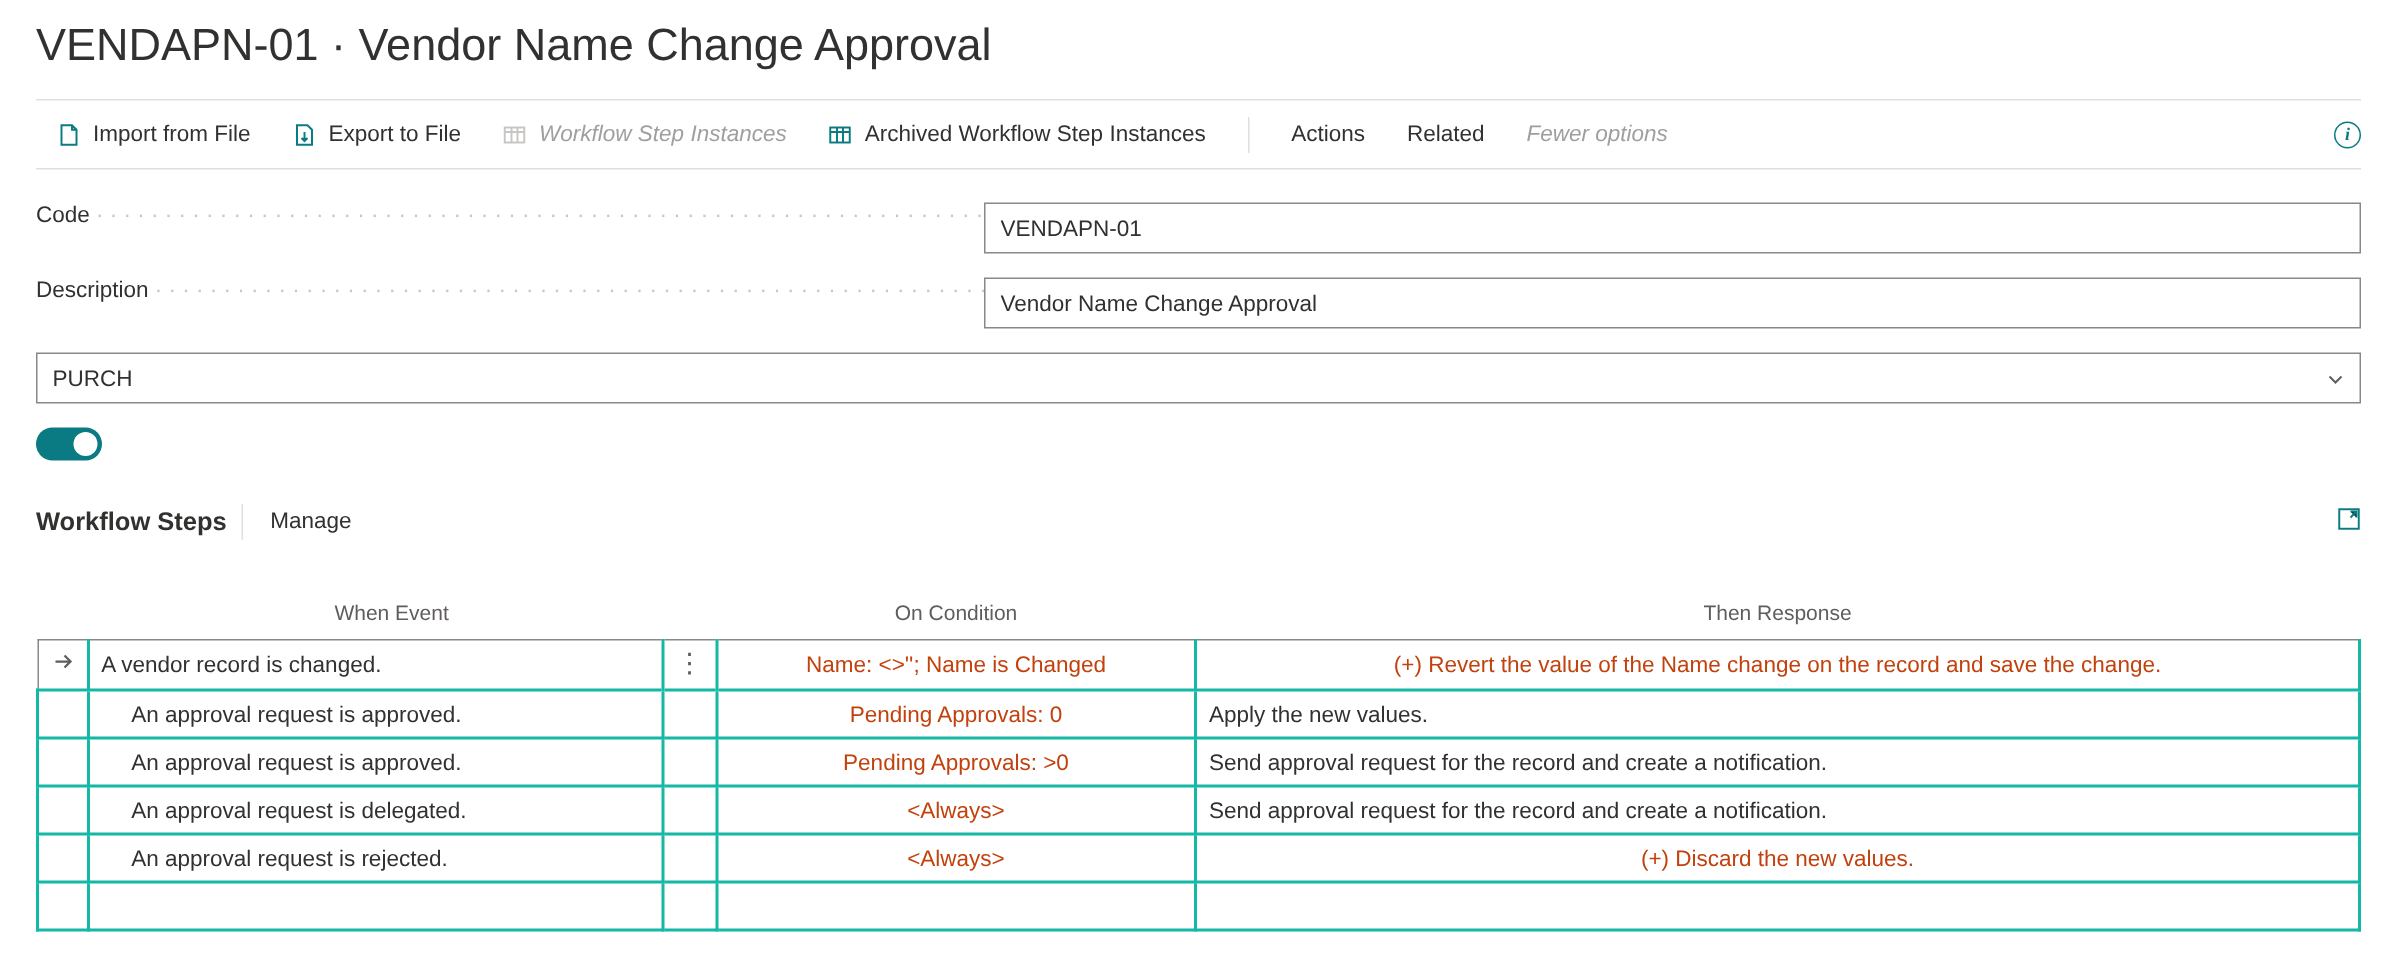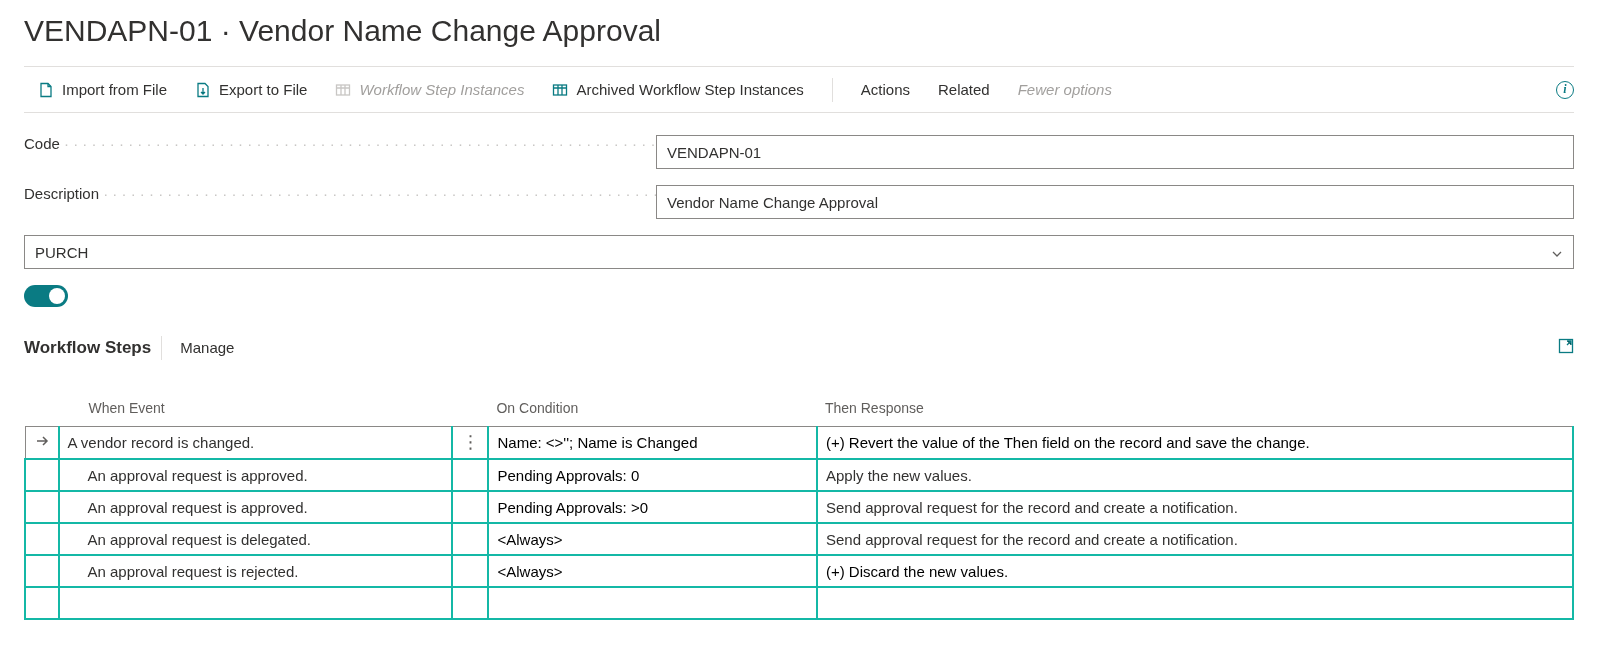--- a/index.html
+++ b/index.html
@@ -90,38 +90,38 @@
   }
   .section-title { font-weight: 600; font-size: 17px; color: #323130; }
   .section-sep { width: 1px; height: 24px; background: #e1dfdd; }
   .section-link { font-size: 15px; color: #323130; cursor: pointer; padding: 4px 8px; }
   .section-spacer { flex: 1; }
   .expand-icon svg { width: 16px; height: 16px; color: #0a7b83; cursor: pointer; }
 
   .grid { margin-top: 28px; }
   .grid table { width: 100%; border-collapse: collapse; }
   .grid th {
-    text-align: left; font-weight: 400; color: #605e5c; font-size: 14px;
+    text-align: center; font-weight: 400; color: #605e5c; font-size: 14px;
     padding: 8px 8px 10px 8px;
   }
   .grid th.col-sel { width: 30px; padding:0; }
   .grid th.col-event { padding-left: 30px; }
   .grid th.col-menu { width: 26px; padding:0; }
   .grid td {
     border: 2px solid #14b8a6;
     padding: 6px 8px;
     font-size: 15px;
     height: 32px;
     vertical-align: middle;
   }
   .grid td.sel-cell { width: 30px; text-align: center; color: #605e5c; }
   .grid td.menu-cell { width: 26px; text-align: center; color: #605e5c; cursor: pointer; }
   .grid tr.selected td { border-top: 1px solid #8a8886; border-bottom: 1px solid #8a8886; }
   .grid tr.selected td:first-child { border-left: 1px solid #8a8886; }
-  .link-teal { color: #000000; cursor: pointer; }
+  .link-teal { color: #c2410c; cursor: pointer; text-align: center; }
   .indent { padding-left: 20px; display: inline-block; }
   .arrow-right svg { width: 16px; height: 16px; color: #605e5c; }
   .dots { line-height: 0.4; font-size: 18px; letter-spacing: 0; color: #605e5c;}
 </style>
 </head>
 <body>
 
 <div class="page-title">VENDAPN-01 · Vendor Name Change Approval</div>
 
 <div class="toolbar">
@@ -228,21 +228,21 @@
       </tr>
     </thead>
     <tbody id="grid-body">
         <tr class="selected">
           <td class="sel-cell"><span class="arrow-right"><svg viewBox="0 0 16 16">
                 <path fill="none" stroke="#605e5c" stroke-width="1.5" d="M3 8h10M9 4l4 4-4 4"></path>
               </svg></span></td>
           <td><span>A vendor record is changed.</span></td>
           <td class="menu-cell"><span class="dots">⋮</span></td>
           <td class="link-teal">Name: &lt;&gt;''; Name is Changed</td>
-          <td class="link-teal">(+) Revert the value of the Then field on the record and save the change.</td>
+          <td class="link-teal">(+) Revert the value of the Name change on the record and save the change.</td>
         </tr>
         <tr>
           <td class="sel-cell"></td>
           <td><span class="indent">An approval request is approved.</span></td>
           <td class="menu-cell"></td>
           <td class="link-teal">Pending Approvals: 0</td>
           <td>Apply the new values.</td>
         </tr>
         <tr>
           <td class="sel-cell"></td>

